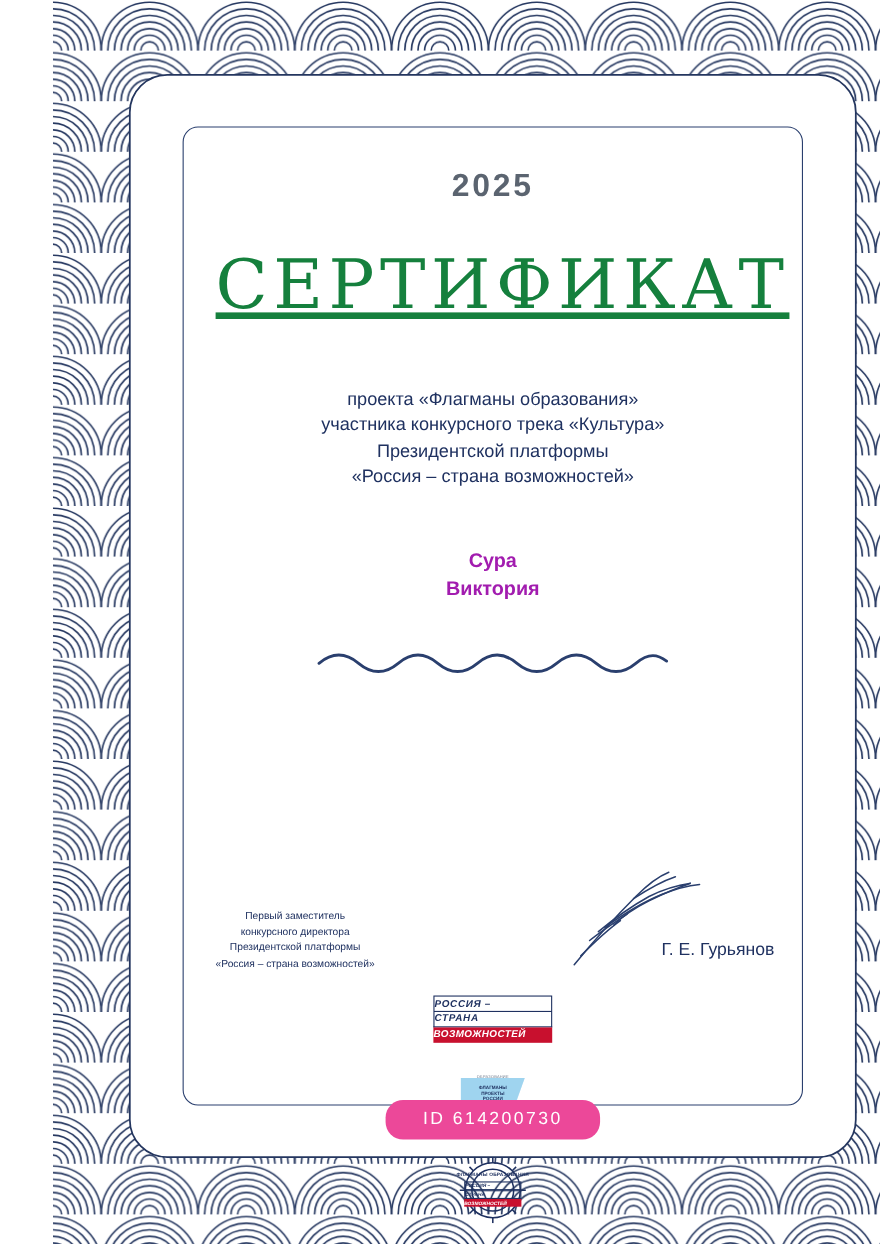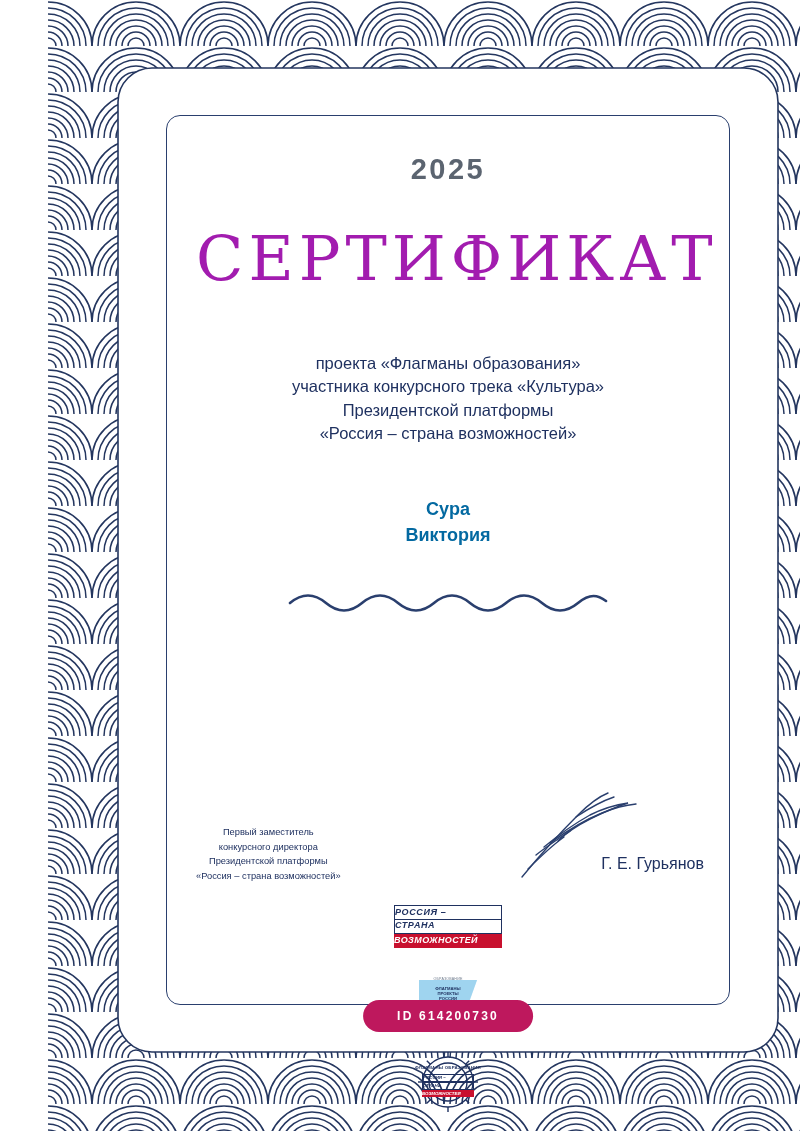--- a/index.html
+++ b/index.html
@@ -69,39 +69,40 @@
     font-weight: bold;
     letter-spacing: 2.5px;
     color: #5b6470;
     font-family: "Liberation Sans", sans-serif;
   }
   .main-title {
     margin-top: 42px;
     font-family: "DejaVu Serif", serif;
     font-size: 62px;
     letter-spacing: 5px;
-    color: #a21caf;
+    color: #15803d;
     font-weight: 400;
     line-height: 1;
     white-space: nowrap;
+    text-decoration: underline;
   }
   .subtitle {
     margin-top: 62px;
     font-size: 16.5px;
     line-height: 1.42;
     color: #1f3160;
   }
   .subtitle div { white-space: nowrap; }
 
   .recipient {
     margin-top: 50px;
     font-size: 18px;
     font-weight: bold;
     line-height: 1.45;
-    color: #0369a1;
+    color: #a21caf;
   }
 
   
   .wave {
     margin-top: 44px;
     display: flex;
     justify-content: center;
   }
 
   
@@ -248,25 +249,25 @@
     line-height: 1.15;
     padding: 1px 0;
   }
 
   
   .id-badge {
     position: absolute;
     left: 50%;
     transform: translateX(-50%);
     top: 1000px;
-    background: #be185d;
+    background: #ec4899;
     color: #ffffff;
-    font-size: 12px;
+    font-size: 16px;
     letter-spacing: 2.2px;
-    font-weight: bold;
+    font-weight: normal;
     padding: 9px 34px;
     border-radius: 16px;
     z-index: 3;
     white-space: nowrap;
   }
 </style>
 </head>
 <body>
 
 <div class="certificate">

